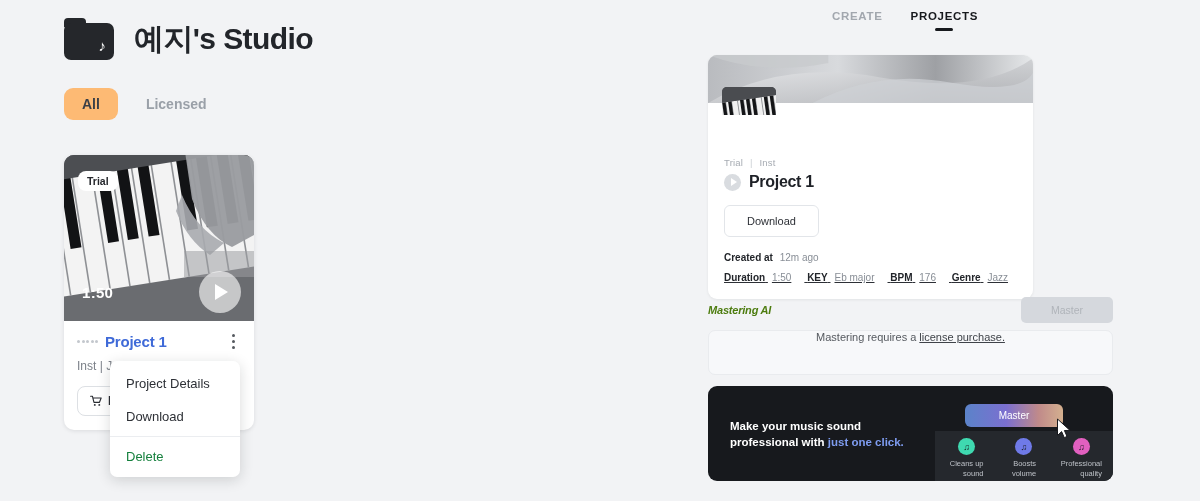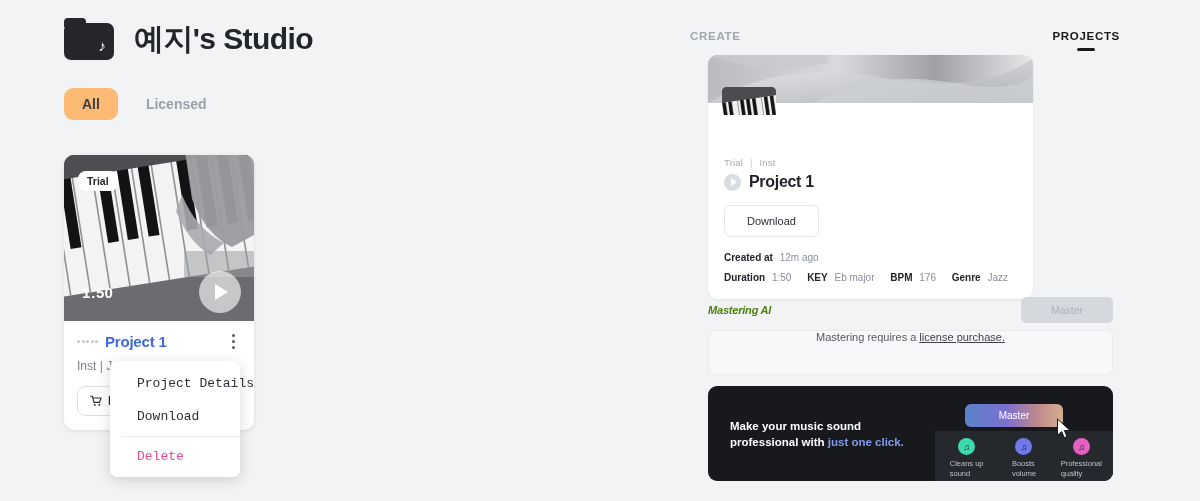--- a/index.html
+++ b/index.html
@@ -89,33 +89,32 @@
     margin-top: 13px; display: inline-flex; align-items: center; gap: 6px;
     border: 1px solid #dde0e4; border-radius: 8px; background: #fff;
     padding: 7px 12px; font-size: 12px; font-weight: bold; color: #2a2d33; cursor: pointer;
   }
 
   
   .ctx-menu {
     position: absolute; left: 110px; top: 361px; width: 130px; z-index: 40;
     background: #ffffff; border-radius: 7px;
     box-shadow: 0 3px 14px rgba(20,22,26,.16);
-    padding: 6px 0 4px 11px;
-    font-family: Liberation Mono, monospace;
+    padding: 6px 0 4px 0;
   }
   .ctx-item {
     padding: 9px 16px; font-size: 13px; color: #2d3036; cursor: pointer; white-space: nowrap;
   }
   .ctx-sep { height: 1px; background: #ebedf0; margin: 3px 0; }
-  .ctx-item.danger { color: #ec4899; }
+  .ctx-item.danger { color: #15803d; }
 
   
   .right { position: absolute; left: 690px; top: 0; width: 510px; height: 501px; }
 
-  .topnav { position: absolute; left: 0; top: 10px; width: 430px; display: flex; justify-content: space-between; gap: 28px; margin-top: 20px; }
+  .topnav { position: absolute; left: 0; top: 10px; width: 430px; display: flex; justify-content: center; gap: 28px; }
   .nav-item { position: relative; font-size: 11.5px; font-weight: bold; letter-spacing: .7px; cursor: pointer; }
   .nav-item.inactive { color: #a2a7ae; }
   .nav-item.active { color: #17191d; }
   .nav-underline { position: absolute; left: 50%; transform: translateX(-50%); bottom: -9px; width: 18px; height: 3px; background: #17191d; border-radius: 2px; }
 
   .detail-card {
     position: absolute; left: 18px; top: 55px; width: 325px;
     background: #ffffff; border-radius: 9px; overflow: hidden;
     box-shadow: 0 1px 3px rgba(20,22,26,.07);
   }
@@ -142,21 +141,21 @@
   .btn-row { display: flex; gap: 8px; margin-top: 14px; }
   .btn-dark {
     background: #17191d; color: #ffffff; font-size: 11px; font-weight: bold;
     border: none; border-radius: 6px; padding: 9px 22px; cursor: pointer;
   }
   .btn-outline {
     background: #ffffff; color: #2d3036; font-size: 11px;
     border: 1px solid #e2e5e9; border-radius: 6px; padding: 9px 22px; cursor: pointer;
   }
   .meta-row { margin-top: 15px; font-size: 10px; color: #2d3036; white-space: nowrap; }
-  .meta-row.second { margin-top: 9px; }
+  .meta-row.second { margin-top: 9px; text-decoration: underline; }
   .meta-k { font-weight: bold; color: #22252a; }
   .meta-v { color: #888e96; margin-left: 4px; margin-right: 13px; }
 
   .mastering-head {
     position: absolute; left: 18px; top: 297px; width: 405px;
     display: flex; align-items: center; justify-content: space-between;
   }
   .mastering-title { font-size: 11px; font-weight: bold; color: #4d7c0f; letter-spacing: -.2px; font-style: italic; }
   .btn-master-disabled {
     background: #d5d8dd; color: #b0b4ba; font-size: 10.5px;
@@ -188,21 +187,21 @@
     font-size: 10px; color: #ffffff; cursor: pointer; z-index: 7;
   }
   .cursor { position: absolute; right: 40px; top: 32px; z-index: 9; }
   .feats { position: absolute; right: 3px; top: 52px; width: 172px; display: flex; }
   .feat { flex: 1; display: flex; flex-direction: column; align-items: center; gap: 4px; }
   .feat-ic {
     width: 17px; height: 17px; border-radius: 50%;
     display: flex; align-items: center; justify-content: center;
     font-size: 9px; color: #17191d;
   }
-  .feat-lb { font-size: 7.5px; color: #bdc1c7; text-align: left; line-height: 9.5px; }
+  .feat-lb { font-size: 7.5px; color: #bdc1c7; text-align: right; line-height: 9.5px; }
 </style>
 </head>
 <body>
 
 <div class="page">
 
   <div class="left">
 
     <div class="studio-head">
       <div class="folder-icon">

